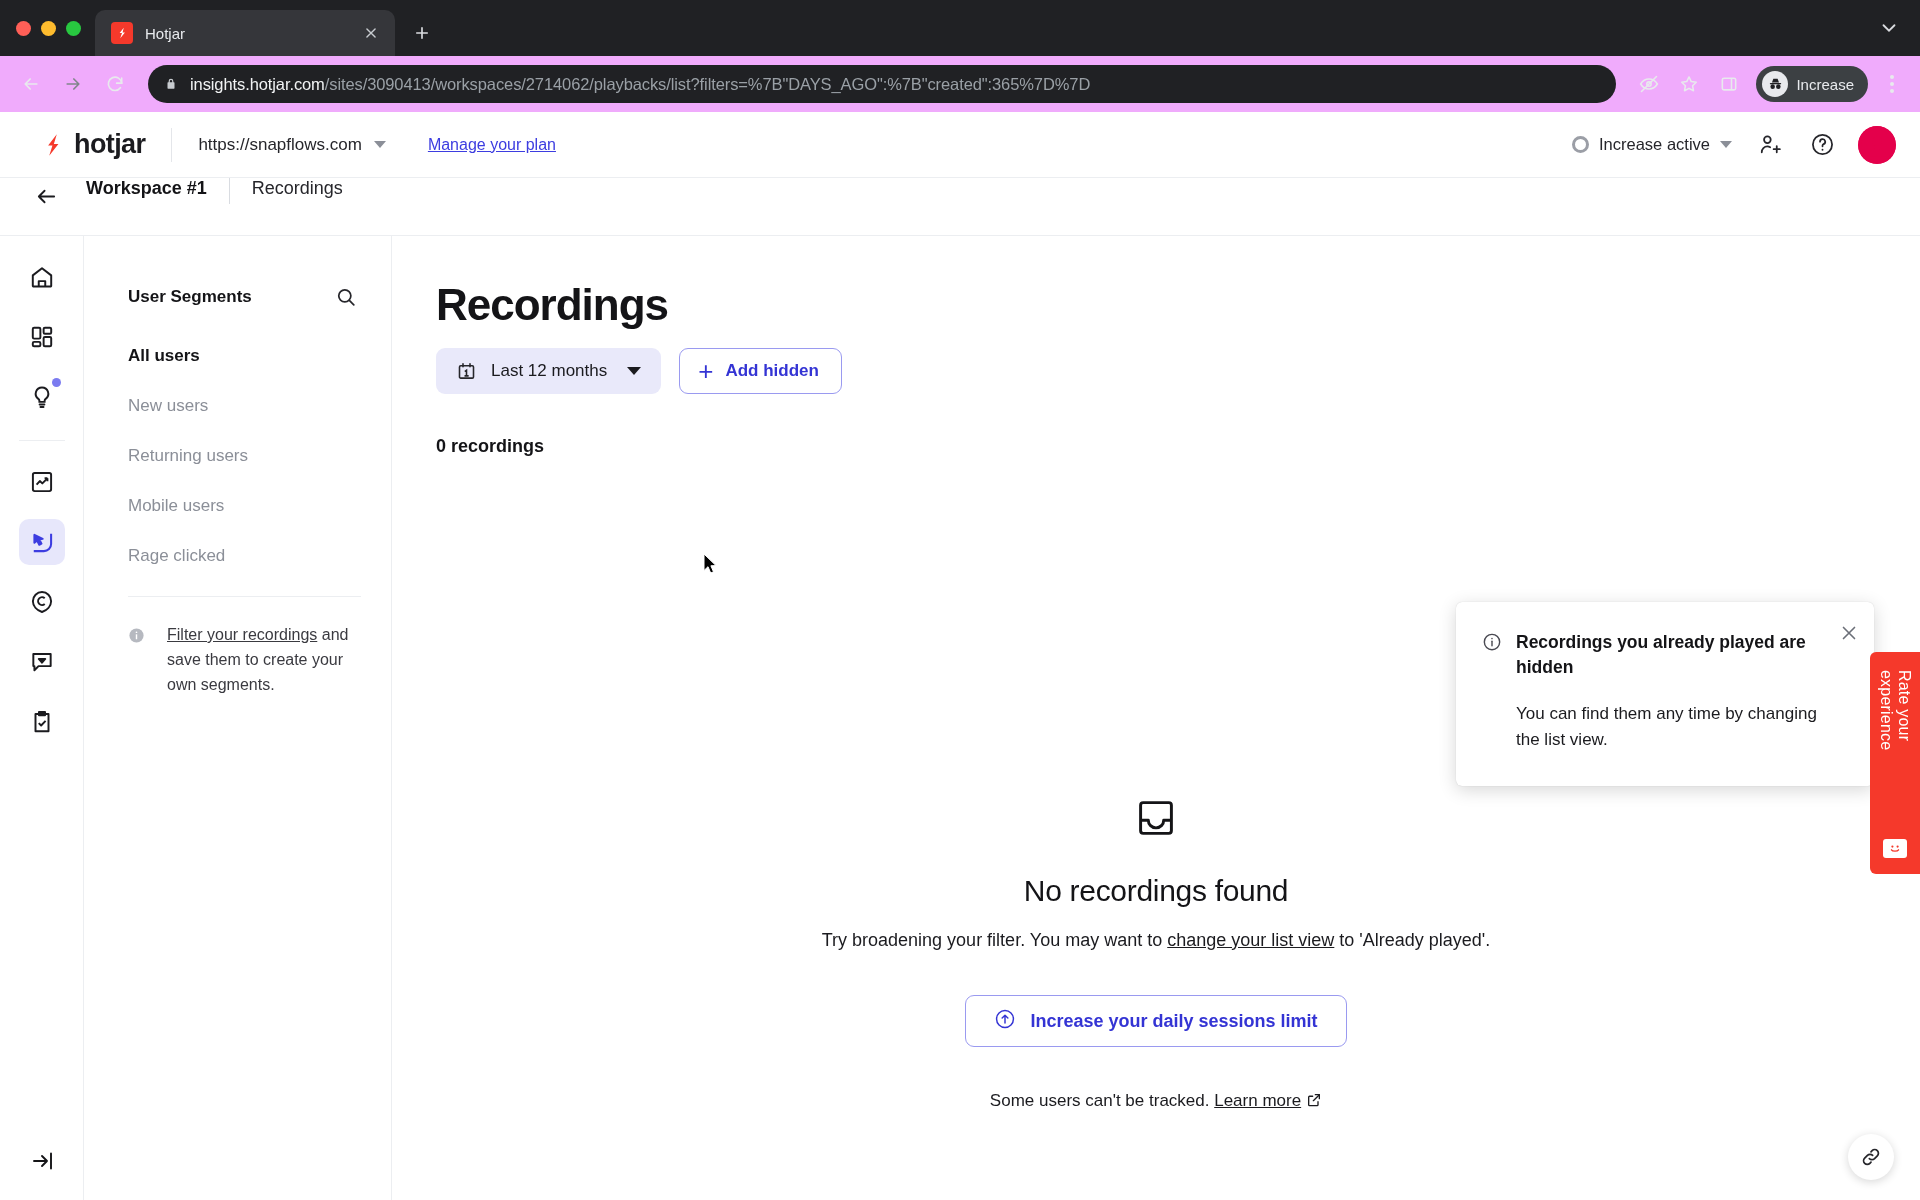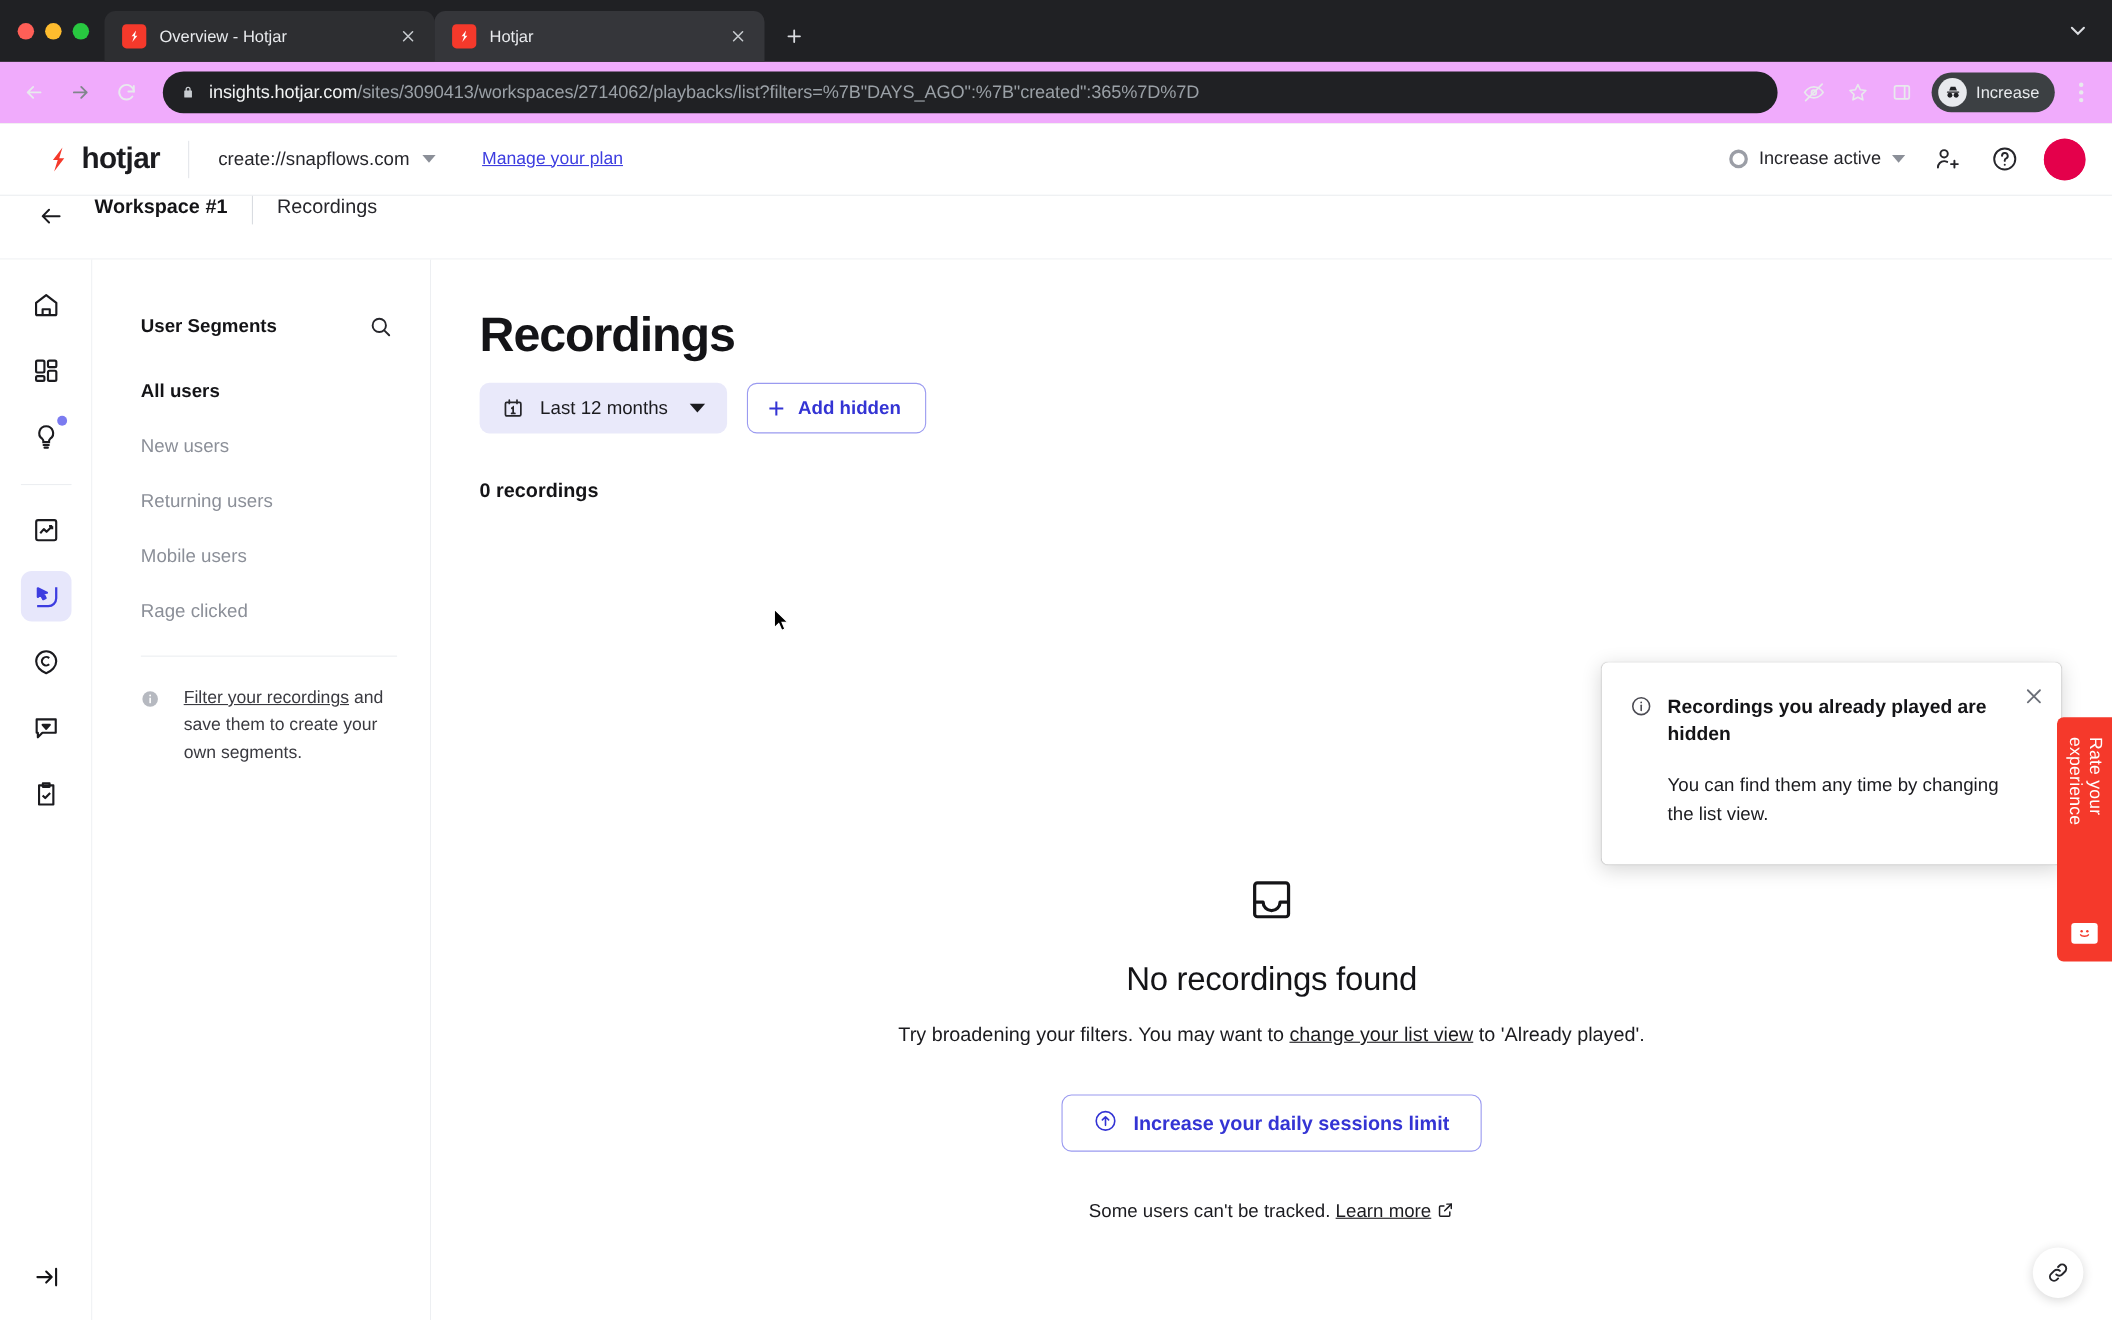--- a/index.html
+++ b/index.html
@@ -176,33 +176,20 @@
 
 <div class="browser">
 
   <div class="tabstrip">
     <div class="traffic">
       <span class="dot r"></span>
       <span class="dot y"></span>
       <span class="dot g"></span>
     </div>
 
-    <div class="tab inactive">
-      <span class="tab-fav">
-        <svg viewBox="0 0 24 24" fill="none">
-            <path d="M15 3 L8 12 h4 L9 21 l8-10 h-4 z" fill="#fff"></path>
-          </svg>
-      </span>
-      <span class="tab-title">Overview - Hotjar</span>
-      <span class="tab-close">
-        <svg viewBox="0 0 24 24" stroke="currentColor" stroke-width="2.4" fill="none" stroke-linecap="round">
-            <path d="M5 5 L19 19 M19 5 L5 19"></path>
-          </svg>
-      </span>
-    </div>
 
     <div class="tab active">
       <span class="tab-fav">
         <svg viewBox="0 0 24 24" fill="none">
             <path d="M15 3 L8 12 h4 L9 21 l8-10 h-4 z" fill="#fff"></path>
           </svg>
       </span>
       <span class="tab-title">Hotjar</span>
       <span class="tab-close">
         <svg viewBox="0 0 24 24" stroke="currentColor" stroke-width="2.4" fill="none" stroke-linecap="round">
@@ -295,21 +282,21 @@
 
     <div class="hj-header">
       <div class="hj-logo">
         <svg viewBox="0 0 24 24" fill="none">
             <path d="M15.5 2 L7.5 12.5 h4 L8.5 22 L17 11 h-4.2 z" fill="#f5392b"></path>
           </svg>
         <span class="wordmark">hotjar</span>
       </div>
       <div class="hdr-divider"></div>
       <div class="site-select">
-        <span>create://snapflows.com</span>
+        <span>https://snapflows.com</span>
         <span class="caret"></span>
       </div>
       <a class="manage-plan">Manage your plan</a>
 
       <div class="hdr-right">
         <div class="traffic-active">
           <span class="ring"></span>
           <span>Increase active</span>
           <span class="caret"></span>
         </div>
@@ -484,21 +471,21 @@
         </div>
 
         <div class="empty">
           <span class="empty-icon">
             <svg viewBox="0 0 24 24" stroke="currentColor" stroke-width="1.6" fill="none" stroke-linejoin="round">
                 <rect x="3.6" y="3.6" width="16.8" height="16.8" rx="1.4"></rect>
                 <path d="M3.6 13.2h4.2a4.2 4.2 0 0 0 8.4 0h4.2"></path>
               </svg>
           </span>
           <div class="empty-h">No recordings found</div>
-          <div class="empty-p"><span>Try broadening your filters. You may want to </span><a>change your list view</a><span> to 'Already played'.</span></div>
+          <div class="empty-p"><span>Try broadening your filter. You may want to </span><a>change your list view</a><span> to 'Already played'.</span></div>
 
           <div class="btn-increase">
             <span>
               <svg viewBox="0 0 24 24" stroke="currentColor" stroke-width="1.6" fill="none" stroke-linecap="round" stroke-linejoin="round">
                   <circle cx="12" cy="12" r="9.2"></circle>
                   <path d="M12 16.4V7.9M8.9 11 12 7.9l3.1 3.1"></path>
                 </svg>
             </span>
             <span class="t">Increase your daily sessions limit</span>
           </div>

